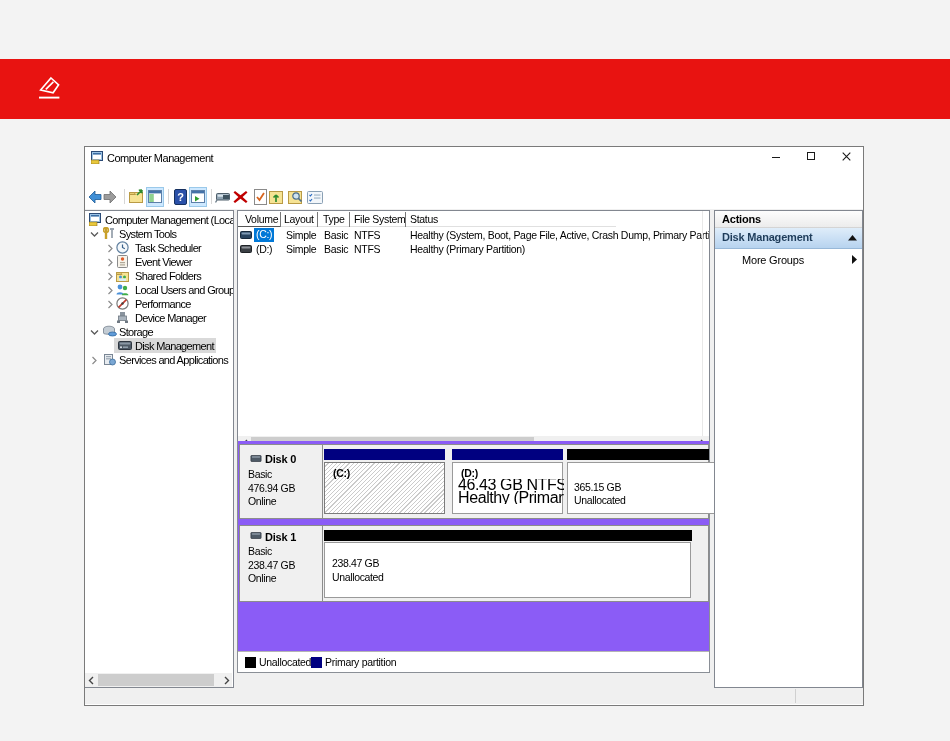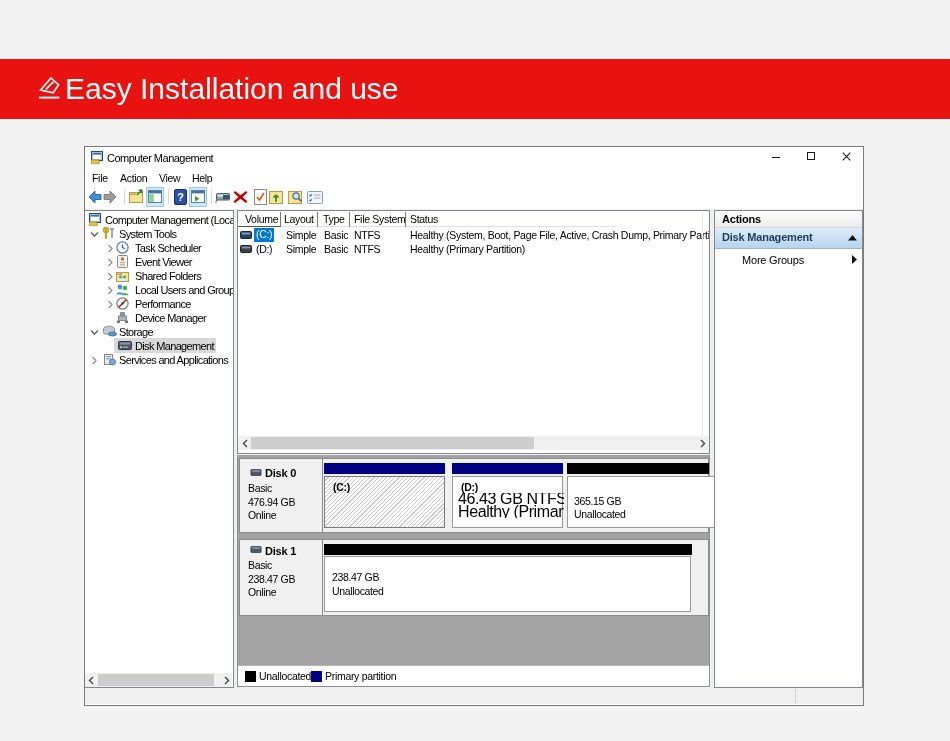--- a/index.html
+++ b/index.html
@@ -32,46 +32,39 @@
 </style></head>
 <body>
 <div id="banner">
   <svg class="abs" style="left:37px;top:17px" width="25" height="25" viewBox="0 0 25 25">
     <g stroke="#fff" stroke-width="1.6" fill="none">
       <path d="M14,2 L21.6,8.8 L16.1,16.8 L3.6,14.1 Z"></path>
       <path d="M8.8,13.4 L16.4,5.9"></path>
       <path d="M2,21.6 L22.4,21.6" stroke-width="1.9"></path>
     </g>
   </svg>
-  <div class="txt">Easy Installation and use</div>
 </div>
 
 <div id="win">
 
   <div id="titlebar">
     <svg class="abs" style="left:6px;top:4px" width="13" height="13" viewBox="0 0 13 13">
       <rect x="0.5" y="0.5" width="11" height="9" fill="#9cc3e5" stroke="#2a4a76"></rect>
       <rect x="2" y="2" width="8" height="6" fill="#fff"></rect>
       <rect x="2" y="2" width="8" height="1.6" fill="#3a6ea5"></rect>
       <rect x="0" y="9" width="8" height="4" fill="#e8c83c" stroke="#8a6d1c" stroke-width="0.6"></rect>
     </svg>
     <div class="t">Computer Management</div>
     <div class="abs" style="left:687px;top:10px;width:8px;height:1.4px;background:#1a1a1a"></div>
     <div class="abs" style="left:722px;top:5px;width:7.5px;height:7.5px;border:1.1px solid #1a1a1a"></div>
     <svg class="abs" style="left:757px;top:5px" width="9" height="9" viewBox="0 0 9 9">
         <path d="M0.7,0.7 L8.3,8.3 M8.3,0.7 L0.7,8.3" stroke="#1a1a1a" stroke-width="1.1"></path>
       </svg>
   </div>
 
-  <div id="menubar">
-    <span style="left:7px">File</span>
-    <span style="left:35px">Action</span>
-    <span style="left:74px">View</span>
-    <span style="left:107px">Help</span>
-  </div>
 
   <div id="toolbar">
     <svg class="abs" style="left:3px;top:4px" width="14" height="14" viewBox="0 0 14 14">
       <path d="M7,1 L1,7 L7,13 L7,9.5 L13,9.5 L13,4.5 L7,4.5 Z" fill="#3f8fd6" stroke="#1d5a96" stroke-width="0.8"></path>
     </svg>
     <svg class="abs" style="left:18px;top:4px" width="14" height="14" viewBox="0 0 14 14">
       <path d="M7,1 L13,7 L7,13 L7,9.5 L1,9.5 L1,4.5 L7,4.5 Z" fill="#9c9c9c" stroke="#6e6e6e" stroke-width="0.8"></path>
     </svg>
     <div class="tsep" style="left:39px"></div>
     <svg class="abs" style="left:44px;top:3px" width="15" height="15" viewBox="0 0 15 15">
@@ -309,21 +302,21 @@
         <svg class="abs" style="left:4px;top:3px" width="6" height="9" viewBox="0 0 6 9">
             <path d="M5,1 L1.5,4.5 L5,8" stroke="#444" stroke-width="1.4" fill="none"></path>
           </svg>
         <div class="abs" style="left:13px;top:1px;width:283px;height:12px;background:#cdcdcd"></div>
         <svg class="abs" style="left:462px;top:3px" width="6" height="9" viewBox="0 0 6 9">
             <path d="M1,1 L4.5,4.5 L1,8" stroke="#444" stroke-width="1.4" fill="none"></path>
           </svg>
       </div>
     </div>
 
-    <div class="abs" style="left:0;top:245px;width:473px;height:232px;background:#a3a3a3;border:1px solid #8a8f96;border-top:none">
+    <div class="abs" style="left:0;top:231px;width:473px;height:232px;background:#8b5cf6;border:1px solid #8a8f96;border-top:none">
 
       <div class="abs" style="left:1px;top:3px;width:470px;height:75px;background:#f0f0f0;border:1px solid #8c8c8c">
         <svg class="abs" style="left:10px;top:10px" width="12" height="7" viewBox="0 0 14 9">
             <rect x="0.5" y="0.5" width="13" height="8" rx="1" fill="#4e5a66" stroke="#2e3640"></rect>
             <rect x="1.5" y="1.5" width="11" height="2" rx="1" fill="#8a97a4"></rect>
           </svg>
         <div class="abs" style="left:25px;top:8px;font-size:11px;font-weight:bold;letter-spacing:-0.2px">Disk 0</div>
         <div class="abs" style="left:8px;top:23px;font-size:10.5px;letter-spacing:-0.35px;line-height:13.5px">Basic<br>476.94 GB<br>Online</div>
         <div class="abs" style="left:82px;top:0;width:1px;height:73px;background:#8c8c8c"></div>
 

